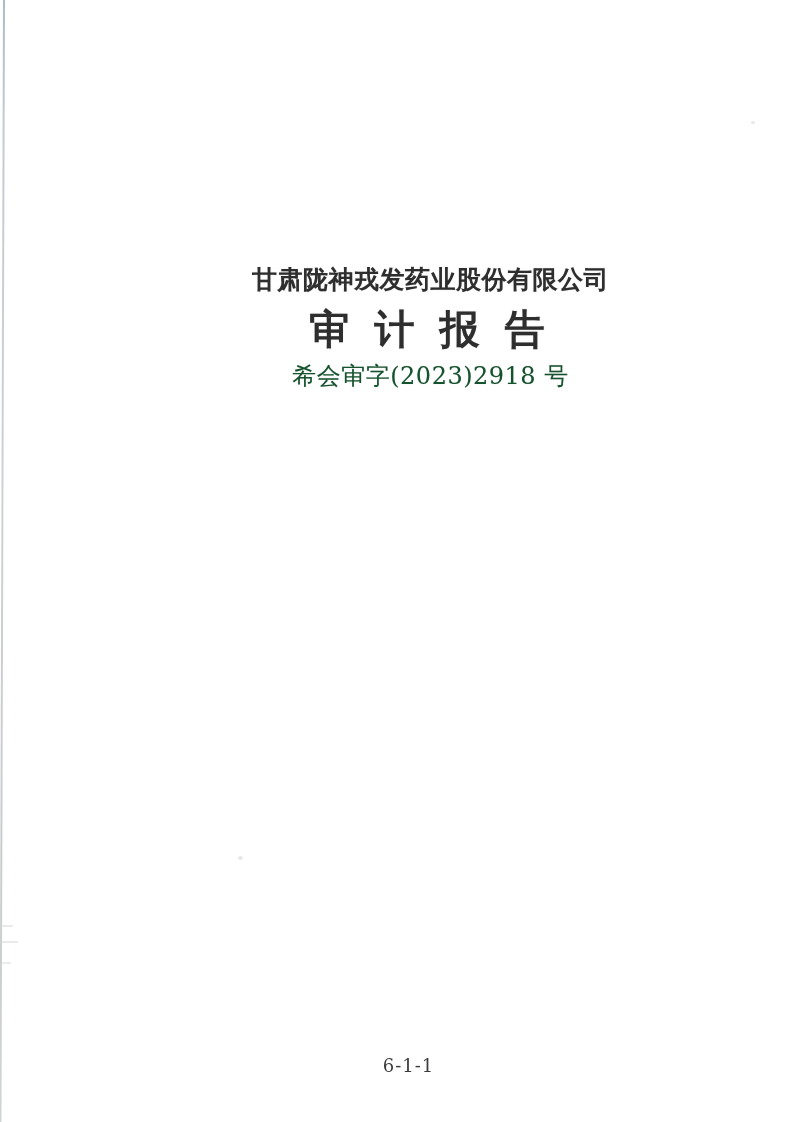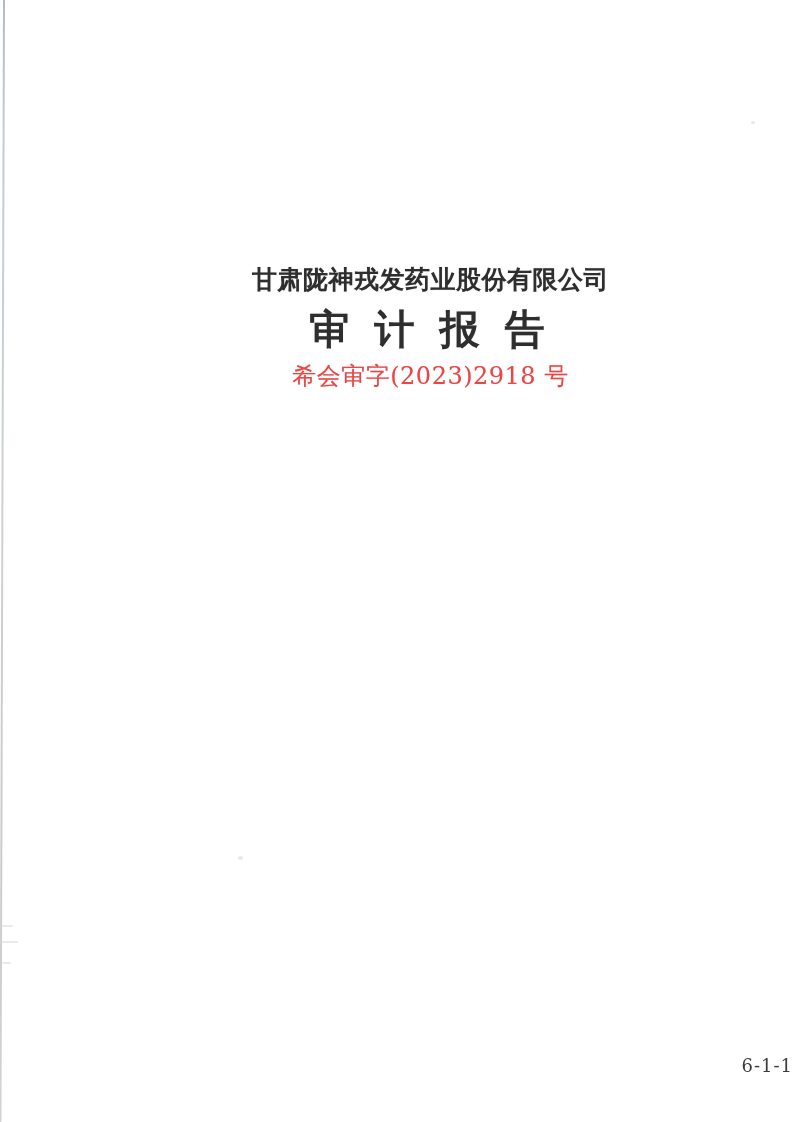--- a/index.html
+++ b/index.html
@@ -83,29 +83,29 @@
   .doc-number {
     position: absolute;
     left: 0;
     right: 0;
     top: 359px;
     font-family: "DejaVu Serif", "Liberation Serif", serif;
     font-size: 24px;
     line-height: 34px;
     font-weight: normal;
     letter-spacing: 0.5px;
-    color: #ef4444;
+    color: #14532d;
     text-shadow: 0 0 1px rgba(70, 70, 70, 0.25);
   }
   .footer-page-number {
     position: absolute;
     left: 24px;
     right: 0;
     top: 1054px;
-    text-align: right;
+    text-align: center;
     font-family: "DejaVu Serif", "Liberation Serif", serif;
     font-size: 18px;
     line-height: 24px;
     letter-spacing: 1px;
     color: #3c3c3c;
   }
 </style>
 </head>
 <body>
 

